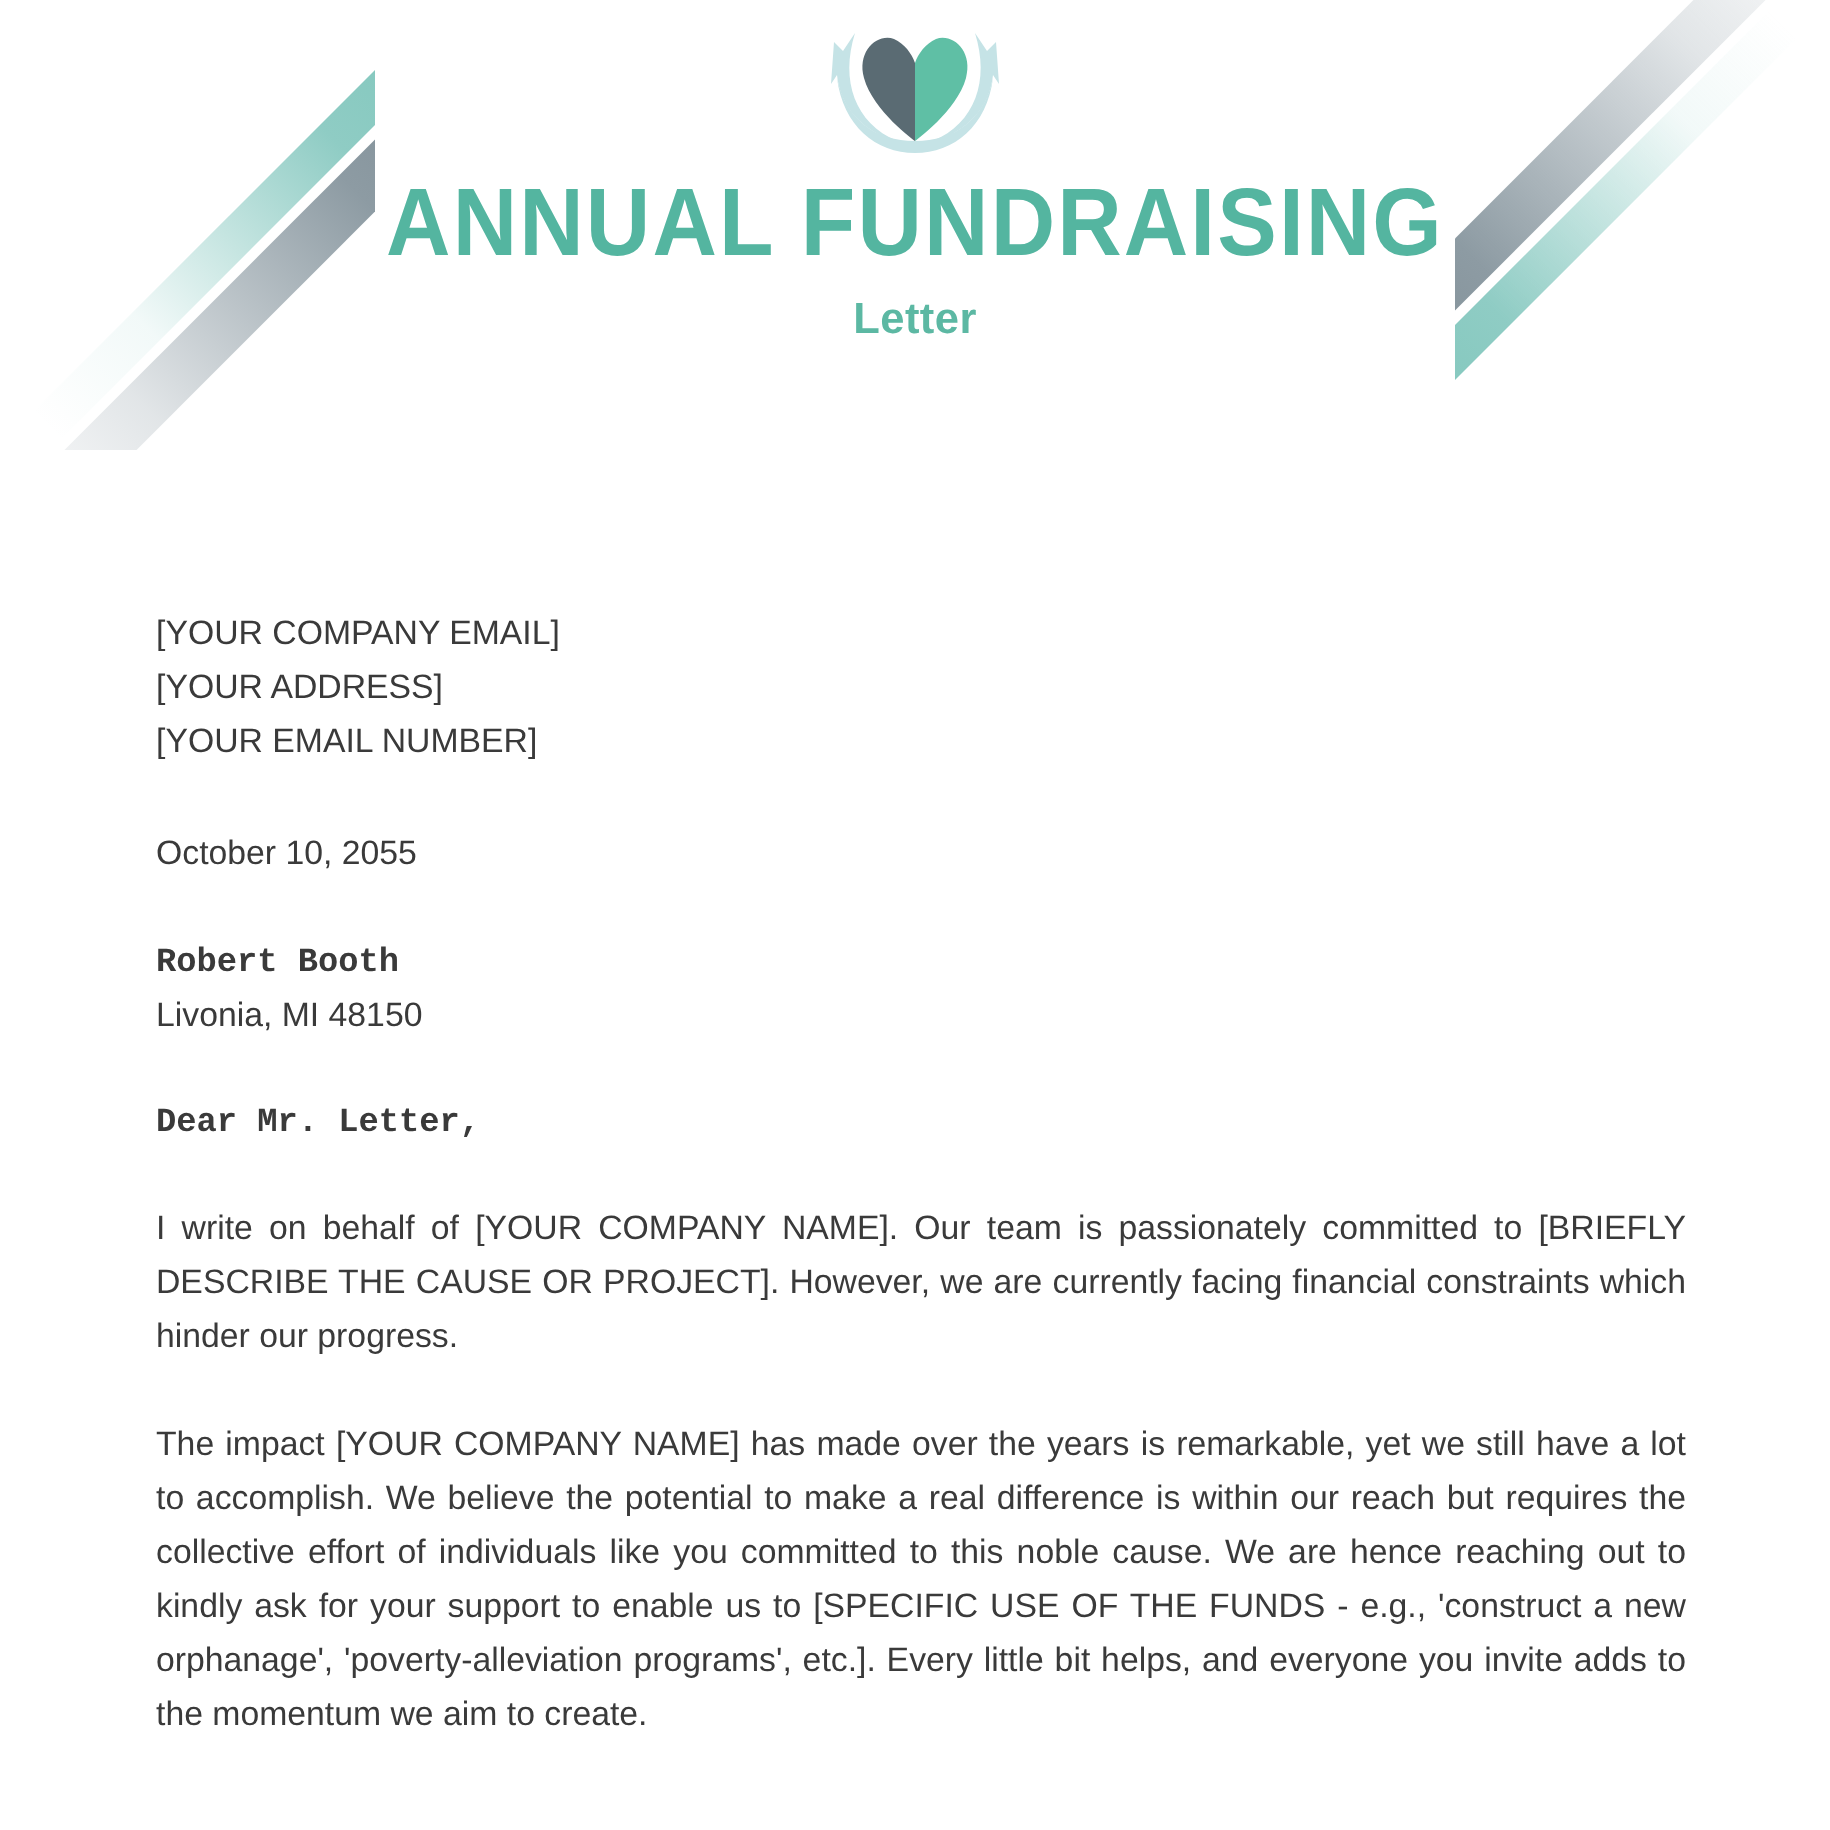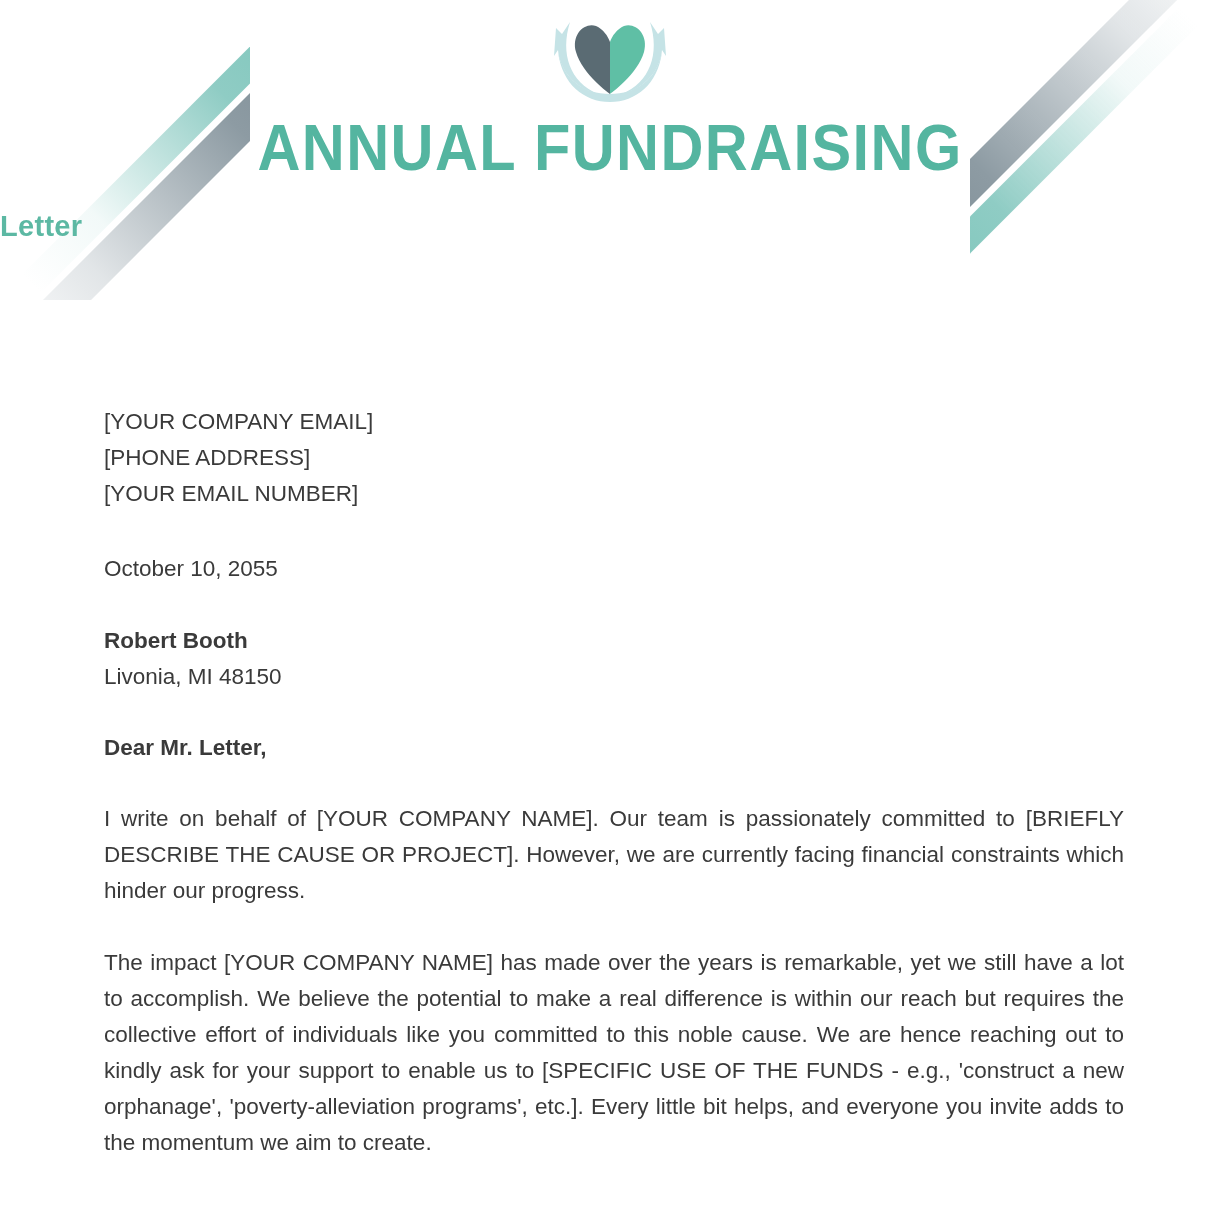--- a/index.html
+++ b/index.html
@@ -108,23 +108,24 @@
     font-family: "Liberation Sans Narrow", "Liberation Sans", sans-serif;
     font-size: 64px;
     font-weight: bold;
     line-height: 1;
     letter-spacing: 1.5px;
     color: #54b5a0;
     transform: scaleX(0.93);
   }
   .doc-subtitle {
     position: absolute;
-    top: 210px;
+    top: 197px;
     left: 0;
     width: 100%;
+    text-align: center;
     font-size: 29px;
     font-weight: bold;
     letter-spacing: 0.3px;
     color: #5cb8a3;
   }
 
   
   .body-wrap {
     position: absolute;
     left: 104px;
@@ -138,21 +139,21 @@
   .sender-block div,
   .recipient-block div,
   .date-line {
     white-space: nowrap;
   }
 
   .block-gap-lg { height: 39px; }
   .block-gap-md { height: 36px; }
   .block-gap-sm { height: 35px; }
 
-  .bold { font-weight: bold; }
+  .bold { font-weight: bold; font-family: Liberation Mono, monospace; }
 
   .para {
     text-align: justify;
     text-justify: inter-word;
     margin: 0;
   }
   .para + .para { margin-top: 36px; }
 </style>
 </head>
 <body>
@@ -198,21 +199,21 @@
   </div>
 
   <div class="doc-title">ANNUAL FUNDRAISING</div>
 
   <div class="doc-subtitle">Letter</div>
 
   <div class="body-wrap">
 
     <div class="sender-block">
       <div>[YOUR COMPANY EMAIL]</div>
-      <div>[PHONE ADDRESS]</div>
+      <div>[YOUR ADDRESS]</div>
       <div>[YOUR EMAIL NUMBER]</div>
     </div>
 
     <div class="block-gap-lg"></div>
 
     <div class="date-line">October 10, 2055</div>
 
     <div class="block-gap-md"></div>
 
     <div class="recipient-block">

